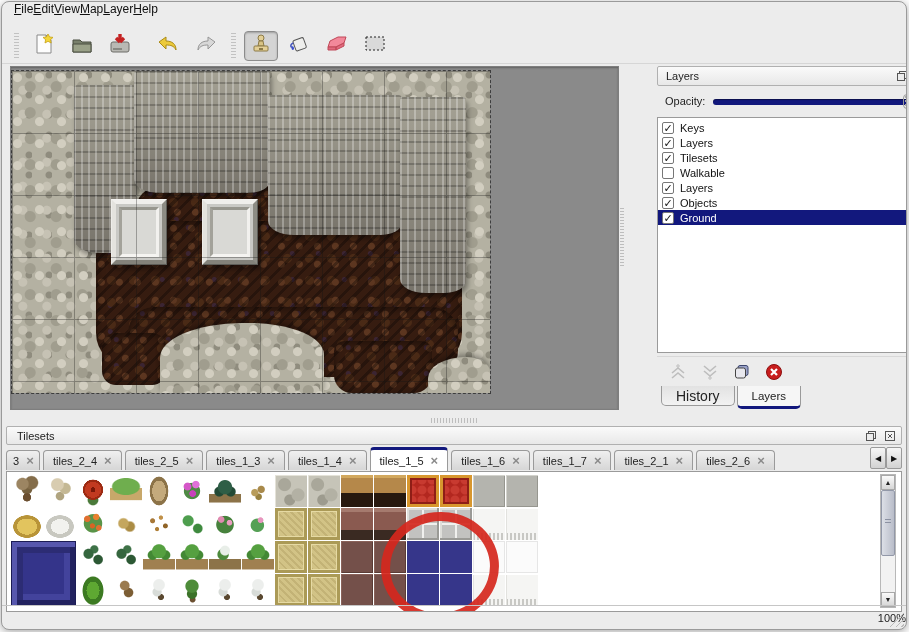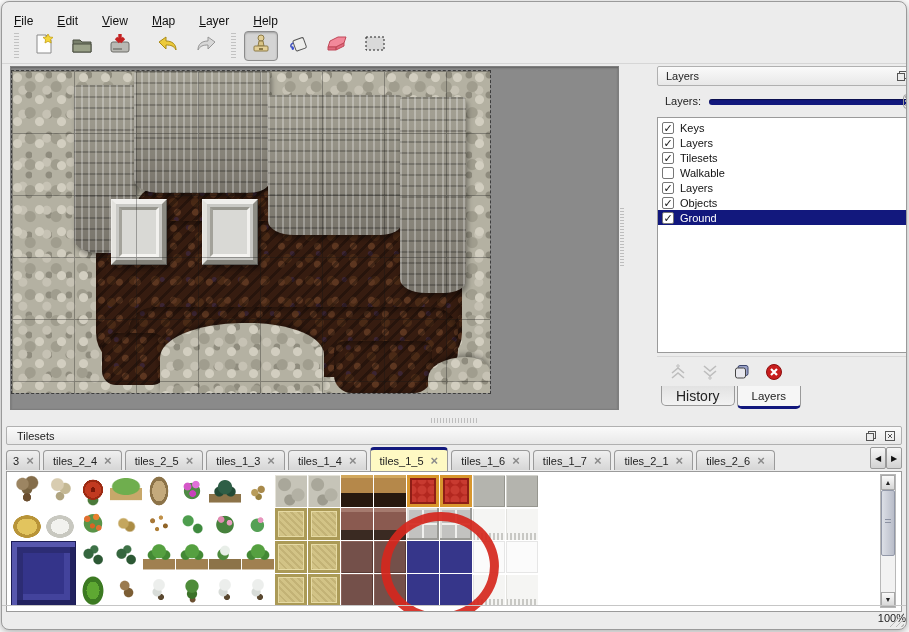--- a/index.html
+++ b/index.html
@@ -4,21 +4,21 @@
 <style>
 :root{
   --accent:#12187d; --annot:#d5271d;
 }
 *{box-sizing:border-box; margin:0; padding:0;}
 body{background:#fff; font-family:"Liberation Sans","DejaVu Sans",sans-serif; width:909px; height:632px; overflow:hidden;}
 .window{position:absolute; left:1px; top:1px; width:906px; height:629px; background:#ececec;
   border:1px solid #9a9a9a; border-radius:8px; overflow:hidden; box-shadow:0 2px 10px rgba(0,0,0,.35);}
 
 
-.menubar{height:26px; display:flex; align-items:flex-end; padding-left:12px; gap:24px; font-size:12px; color:#111;}
+.menubar{height:26px; display:flex; align-items:flex-start; padding-left:12px; font-size:12px; color:#111;}
 .menubar .mi{cursor:default;}
 .menubar .u{text-decoration:underline;}
 
 
 .toolbar{height:36px; display:flex; align-items:center; padding-left:6px; border-bottom:1px solid #d6d6d6;}
 .grip-v{width:5px; height:26px; margin:0 6px; background:repeating-linear-gradient(180deg,#c2c2c2 0 1px,transparent 1px 3px);}
 .tb-btn{width:34px; height:30px; display:flex; align-items:center; justify-content:center; border-radius:4px; margin:0 2px;}
 .tb-btn.pressed{background:#d4d4d4; border:1px solid #8c8c8c; box-shadow:inset 0 1px 2px rgba(0,0,0,.25);}
 .tb-gap{width:10px;}
 
@@ -94,21 +94,21 @@
 
 .h-split{height:12px; display:flex; align-items:center; justify-content:center;}
 .h-split .g{width:46px; height:5px; background:repeating-linear-gradient(90deg,#bdbdbd 0 1px,transparent 1px 3px);}
 
 
 .tilesets-panel{position:relative; height:186px; margin:0 4px;}
 .ts-title{height:19px; border:1px solid #b0b0b0; background:linear-gradient(#fafafa,#e8e8e8); display:flex; align-items:center; padding:0 4px 0 10px; font-size:11px; color:#222; border-radius:2px;}
 .ts-tabs{height:25px; display:flex; align-items:flex-end; padding-top:1px; position:relative;}
 .ttab{height:20px; padding:0 9px; display:flex; align-items:center; gap:7px; font-size:11px; color:#222; border:1px solid #9a9a9a; border-bottom:none; border-radius:4px 4px 0 0; background:linear-gradient(#f0f0f0,#d6d6d6); margin-right:3px; white-space:nowrap;}
 .ttab .x{color:#8a8a8a; font-weight:bold; font-size:13px; line-height:10px;}
-.ttab.active{height:24px; background:#fef9c3; border-top:3px solid var(--accent); position:relative; z-index:2; margin-bottom:-1px;}
+.ttab.active{height:24px; background:#ffffff; border-top:3px solid var(--accent); position:relative; z-index:2; margin-bottom:-1px;}
 .ttab.partial{width:34px; overflow:hidden; padding:0 6px;}
 .tab-scroll{position:absolute; right:0; bottom:1px; display:flex;}
 .tsb{width:16px; height:22px; border:1px solid #9a9a9a; background:linear-gradient(#f6f6f6,#d2d2d2); display:flex; align-items:center; justify-content:center; font-size:8px; color:#111; border-radius:2px;}
 .palette-area{position:absolute; left:0; right:0; top:45px; bottom:0; background:#fff; border:1px solid #9a9a9a; overflow:hidden;}
 .pal-grid{position:absolute; left:4px; top:3px; display:grid; grid-template-columns:repeat(16,32px); grid-auto-rows:32px; gap:1px;}
 .pt{width:32px; height:32px; position:relative;}
 
 
 .pt-tree-dead{background:radial-gradient(circle at 50% 70%, #6b4f30 0 14%, transparent 16%),radial-gradient(circle at 36% 28%, #9c8562 0 18%, transparent 22%),radial-gradient(circle at 64% 24%, #846d4a 0 19%, transparent 23%),radial-gradient(circle at 50% 44%, #75603e 0 20%, transparent 24%);}
 .pt-tree-coral{background:radial-gradient(circle at 42% 30%, #d8ccb0 0 20%, transparent 24%),radial-gradient(circle at 66% 42%, #c4b894 0 18%, transparent 22%),radial-gradient(circle at 50% 66%, #b0a480 0 14%, transparent 18%);}
@@ -303,21 +303,21 @@
             </svg>
         </span>
         <span class="win-ico">
           <svg width="12" height="12" viewBox="0 0 12 12">
               <rect x="1.5" y="1.5" width="9" height="9" fill="none" stroke="#555"></rect>
               <path d="M4 4l4 4M8 4l-4 4" stroke="#555"></path>
             </svg>
         </span>
       </div>
       <div class="opacity-row">
-        <span>Layers:</span>
+        <span>Opacity:</span>
         <span class="slider">
           <span class="track"></span>
           <span class="handle"></span>
         </span>
       </div>
       <div class="layer-list" id="layerList">
           <div class="layer-row">
             <span class="cbx">✓</span>
             <span>Keys</span>
           </div>

